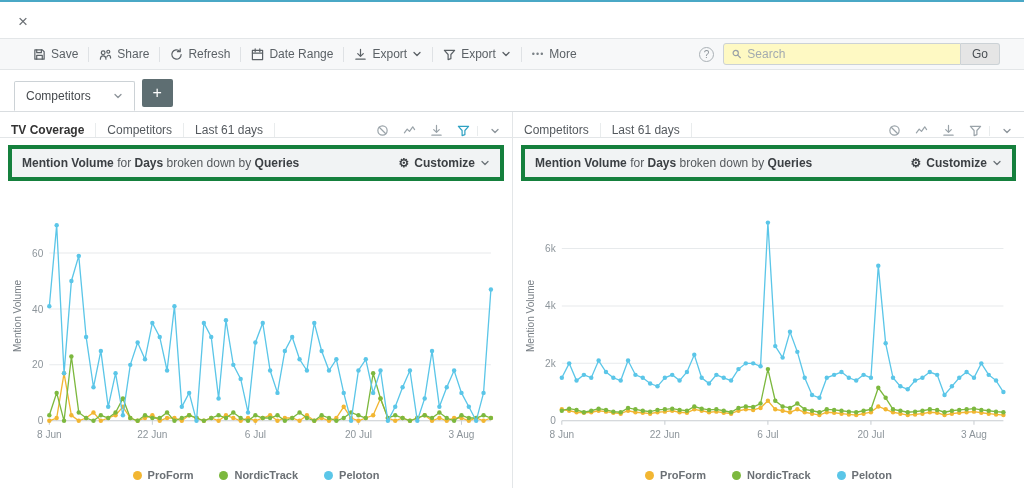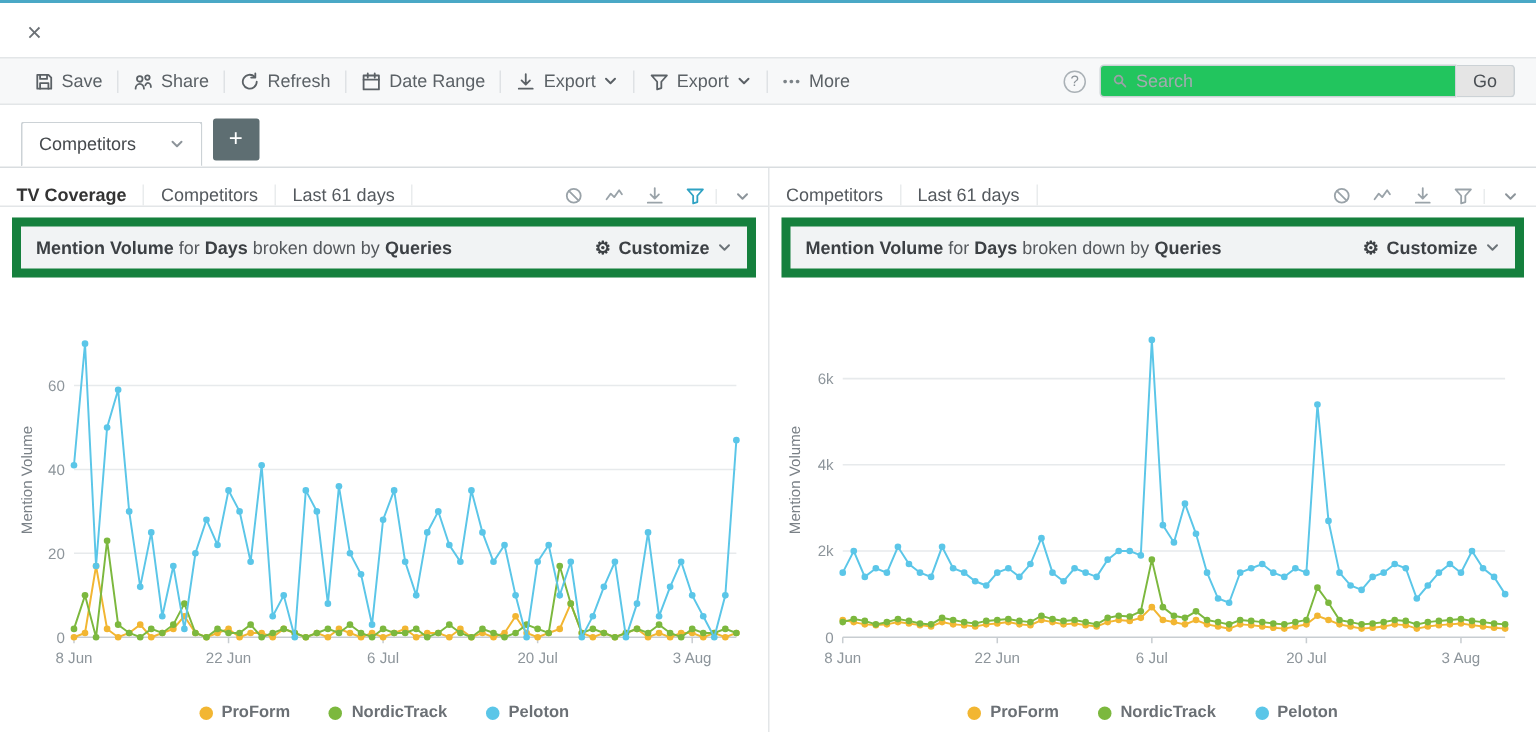--- a/index.html
+++ b/index.html
@@ -5,27 +5,27 @@
   *{box-sizing:border-box;margin:0;padding:0}
   html,body{width:1024px;height:488px;overflow:hidden}
   body{font-family:"Liberation Sans",sans-serif;font-size:12px;color:#444;background:#fff}
   svg.icon{width:13px;height:13px;stroke:currentColor;fill:none;stroke-width:1.3;stroke-linecap:round;stroke-linejoin:round;display:block}
   svg.icon.small{width:10px;height:10px}
 
   .page-header{display:flex;justify-content:space-between;align-items:flex-start;padding:9px 14px 6px;border-top:2px solid #4aa8c6}
   .page-title{color:#2b8aa9;font-size:21px;font-weight:400}
   .close-x{color:#6b7075;font-size:17px;line-height:17px;cursor:pointer;padding:2px 4px}
 
-  .toolbar{display:flex;align-items:center;background:#f7f8f9;border-top:1px solid #e3e6e8;border-bottom:1px solid #e3e6e8;padding:4px 14px}
+  .toolbar{display:flex;align-items:center;background:#f7f8f9;border-top:1px solid #e3e6e8;border-bottom:1px solid #e3e6e8;padding:4px 24px}
   .tb-btn{display:flex;align-items:center;gap:5px;color:#5b6166;padding:4px 9px;cursor:pointer;white-space:nowrap}
   .tb-sep{width:1px;height:15px;background:#dfe2e5;margin:0 1px}
   .toolbar-right{margin-left:auto;display:flex;align-items:center;gap:9px}
   .help-circle{width:15px;height:15px;border:1px solid #aab1b6;border-radius:50%;color:#8d949a;font-size:10px;display:flex;align-items:center;justify-content:center}
   .search-wrap{display:flex;align-items:stretch}
-  .search-box{display:flex;align-items:center;background:#22c55e;border:1px solid #ccd2d6;border-radius:3px 0 0 3px;padding:3px 8px;width:238px;gap:6px;color:#9aa1a6}
+  .search-box{display:flex;align-items:center;background:#fef9c3;border:1px solid #ccd2d6;border-radius:3px 0 0 3px;padding:3px 8px;width:238px;gap:6px;color:#9aa1a6}
   .search-input{border:none;outline:none;font-size:12px;width:100%;color:#444;background:transparent}
   .search-input::placeholder{color:#a3aab0}
   .go-btn{border:1px solid #ccd2d6;border-left:none;background:#e5e5e5;padding:3px 11px;border-radius:0 3px 3px 0;font-size:12px;color:#4a4f54;cursor:pointer}
 
   .tab-row{display:flex;align-items:center;padding:9px 14px 0;border-bottom:1px solid #d9dde0;background:#fff;gap:7px}
   .comp-tab{display:flex;align-items:center;gap:22px;border:1px solid #ccd2d6;border-bottom:1px solid #fff;background:#fff;padding:7px 11px;margin-bottom:-1px;border-radius:2px 2px 0 0;color:#45494d;cursor:pointer}
   .comp-tab .chev{color:#8d949a}
   .plus-btn{background:#5e6e72;color:#fff;width:31px;height:28px;display:flex;align-items:center;justify-content:center;border-radius:2px;font-size:16px;cursor:pointer;margin-bottom:4px}
 
   .panels{display:flex;height:379px}
@@ -33,21 +33,21 @@
   .panel + .panel{border-left:1px solid #e3e6e8}
 
   .panel-header{display:flex;align-items:flex-end;border-bottom:1px solid #e3e6e8;height:26px;font-size:12px}
   .ph-title{font-weight:bold;color:#333;padding:0 11px;display:flex;align-items:center;border-right:1px solid #e9eced;white-space:nowrap}
   .ph-tab{padding:0 11px;display:flex;align-items:center;color:#54595e;border-right:1px solid #e9eced;white-space:nowrap;cursor:pointer}
   .ph-icons{margin-left:auto;display:flex;align-items:center}
   .ph-icon{padding:0 7px;color:#9aa3a9;display:flex;align-items:center;cursor:pointer}
   .ph-icon.active{color:#2fa2c3}
   .ph-chevron{border-left:1px solid #e9eced;padding:0 12px;display:flex;align-items:center;color:#8d959b;cursor:pointer}
 
-  .subtitle-bar{display:flex;align-items:center;background:#f1f3f4;border:6px solid #15803d;margin:7px 8px 0;padding:7px 10px;color:#55595d}
+  .subtitle-bar{display:flex;align-items:center;background:#f1f3f4;border:4px solid #15803d;margin:7px 8px 0;padding:7px 10px;color:#55595d}
   .subtitle-bar b{color:#3c4044}
   .customize{margin-left:auto;display:flex;align-items:center;gap:5px;font-weight:bold;color:#3c4044;cursor:pointer}
   .customize .chev{color:#6c7378;font-weight:normal}
 
   .chart-wrap{padding:16px 10px 0;flex:1}
   .chart{width:100%;height:246px;display:block}
   .chart text{font-size:10px;fill:#8d959b;font-family:"Liberation Sans",sans-serif}
   .chart text.axis-label{fill:#7a8187}
 
   .legend{display:flex;justify-content:center;gap:26px;padding:4px 0 10px}

